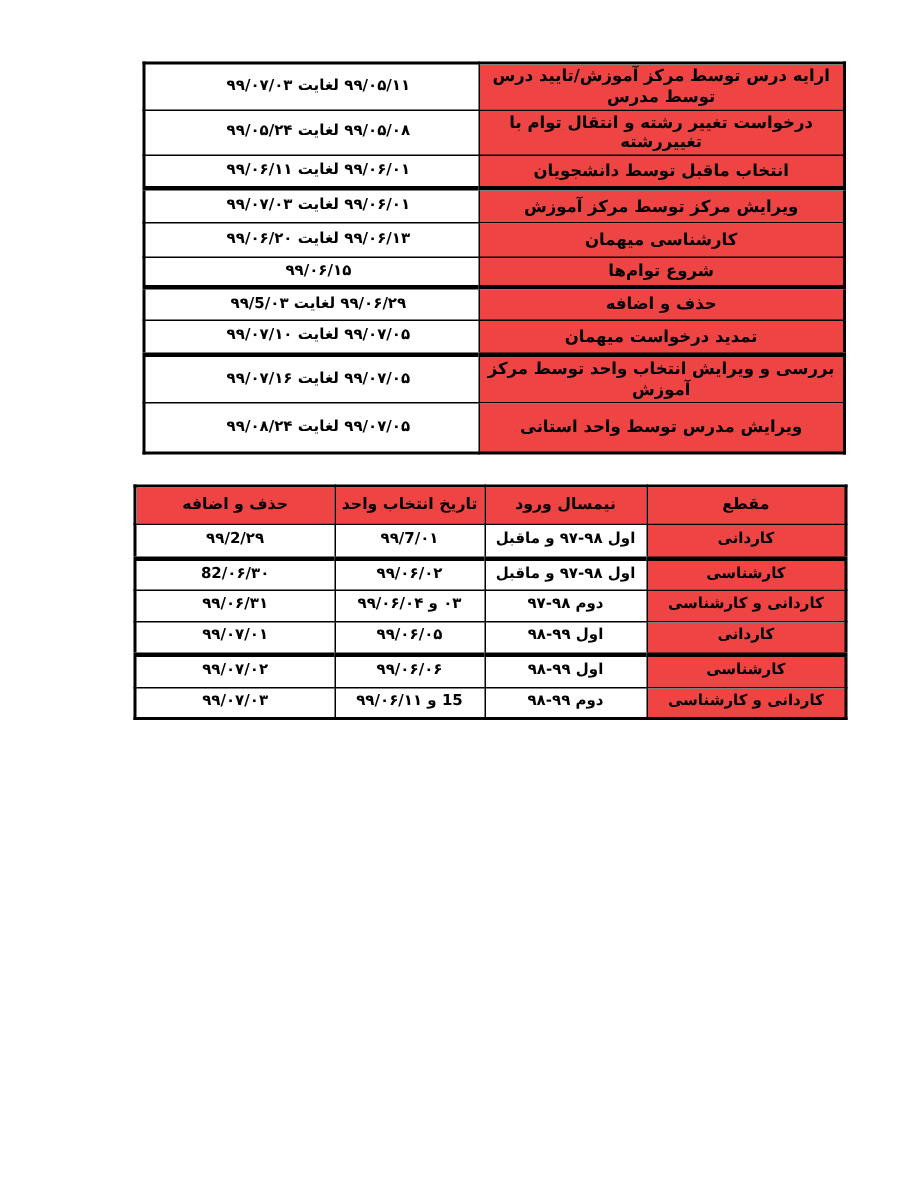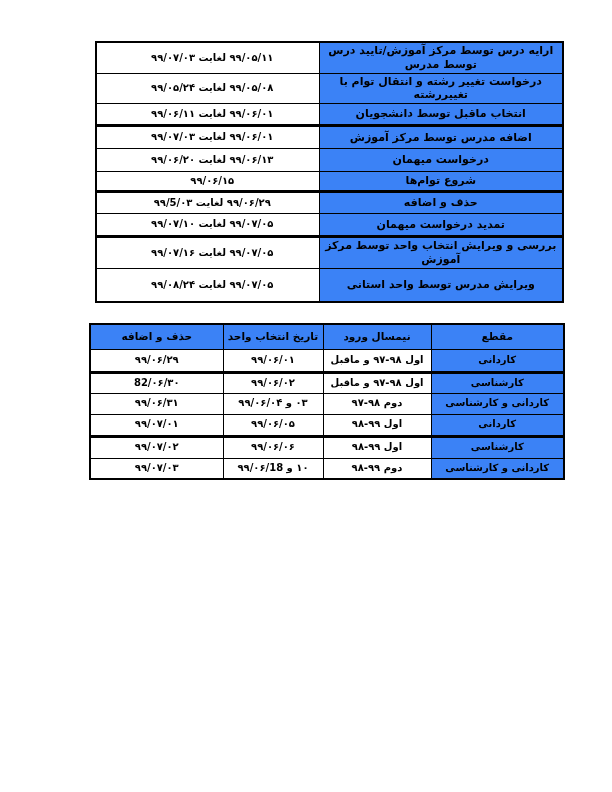--- a/index.html
+++ b/index.html
@@ -24,21 +24,21 @@
     border: 1.5px solid #000000;
     text-align: center;
     vertical-align: middle;
     font-weight: bold;
     color: #000000;
     padding: 1px 3px;
     overflow: hidden;
     line-height: 1.25;
   }
   tr.thick td, tr.thick th { border-top-width: 3px; }
-  .shade { background: #3b82f6; }
+  .shade { background: #ef4444; }
 
   #schedule-table { left: 95px; top: 41px; width: 467px; }
   #schedule-table td.label-cell { font-size: 11px; }
   #schedule-table td.date-cell  { font-size: 10px; padding-left: 12px; }
 
   #selection-table { left: 89px; top: 323px; width: 474px; }
   #selection-table th { font-size: 10.5px; }
   #selection-table td { font-size: 10px; }
 </style>
 </head>
@@ -58,25 +58,25 @@
       </tr>
       <tr style="height:23px">
         <td class="label-cell shade">درخواست تغییر رشته و انتقال توام با تغییررشته</td>
         <td class="date-cell">۹۹/۰۵/۰۸ لغایت ۹۹/۰۵/۲۴</td>
       </tr>
       <tr style="height:22px">
         <td class="label-cell shade">انتخاب ماقبل توسط دانشجویان</td>
         <td class="date-cell">۹۹/۰۶/۰۱ لغایت ۹۹/۰۶/۱۱</td>
       </tr>
       <tr class="thick" style="height:23px">
-        <td class="label-cell shade">اضافه مدرس توسط مرکز آموزش</td>
+        <td class="label-cell shade">ویرایش مرکز توسط مرکز آموزش</td>
         <td class="date-cell">۹۹/۰۶/۰۱ لغایت ۹۹/۰۷/۰۳</td>
       </tr>
       <tr style="height:23px">
-        <td class="label-cell shade">درخواست میهمان</td>
+        <td class="label-cell shade">کارشناسی میهمان</td>
         <td class="date-cell">۹۹/۰۶/۱۳ لغایت ۹۹/۰۶/۲۰</td>
       </tr>
       <tr style="height:20px">
         <td class="label-cell shade">شروع توام‌ها</td>
         <td class="date-cell">۹۹/۰۶/۱۵</td>
       </tr>
       <tr class="thick" style="height:22px">
         <td class="label-cell shade">حذف و اضافه</td>
         <td class="date-cell">۹۹/۰۶/۲۹ لغایت ۹۹/5/۰۳</td>
       </tr>
@@ -105,22 +105,22 @@
     <tbody>
       <tr style="height:25px">
         <th class="shade">مقطع</th>
         <th class="shade">نیمسال ورود</th>
         <th class="shade">تاریخ انتخاب واحد</th>
         <th class="shade">حذف و اضافه</th>
       </tr>
       <tr style="height:23px">
         <td class="shade">کاردانی</td>
         <td>اول ۹۸-۹۷ و ماقبل</td>
-        <td>۹۹/۰۶/۰۱</td>
-        <td>۹۹/۰۶/۲۹</td>
+        <td>۹۹/7/۰۱</td>
+        <td>۹۹/2/۲۹</td>
       </tr>
       <tr class="thick" style="height:21px">
         <td class="shade">کارشناسی</td>
         <td>اول ۹۸-۹۷ و ماقبل</td>
         <td>۹۹/۰۶/۰۲</td>
         <td>82/۰۶/۳۰</td>
       </tr>
       <tr style="height:21px">
         <td class="shade">کاردانی و کارشناسی</td>
         <td>دوم ۹۸-۹۷</td>
@@ -135,19 +135,19 @@
       </tr>
       <tr class="thick" style="height:22px">
         <td class="shade">کارشناسی</td>
         <td>اول ۹۹-۹۸</td>
         <td>۹۹/۰۶/۰۶</td>
         <td>۹۹/۰۷/۰۲</td>
       </tr>
       <tr style="height:21px">
         <td class="shade">کاردانی و کارشناسی</td>
         <td>دوم ۹۹-۹۸</td>
-        <td>۱۰ و ۹۹/۰۶/18</td>
+        <td>15 و ۹۹/۰۶/۱۱</td>
         <td>۹۹/۰۷/۰۳</td>
       </tr>
     </tbody>
   </table>
 
 </div>
 
 </body></html>

